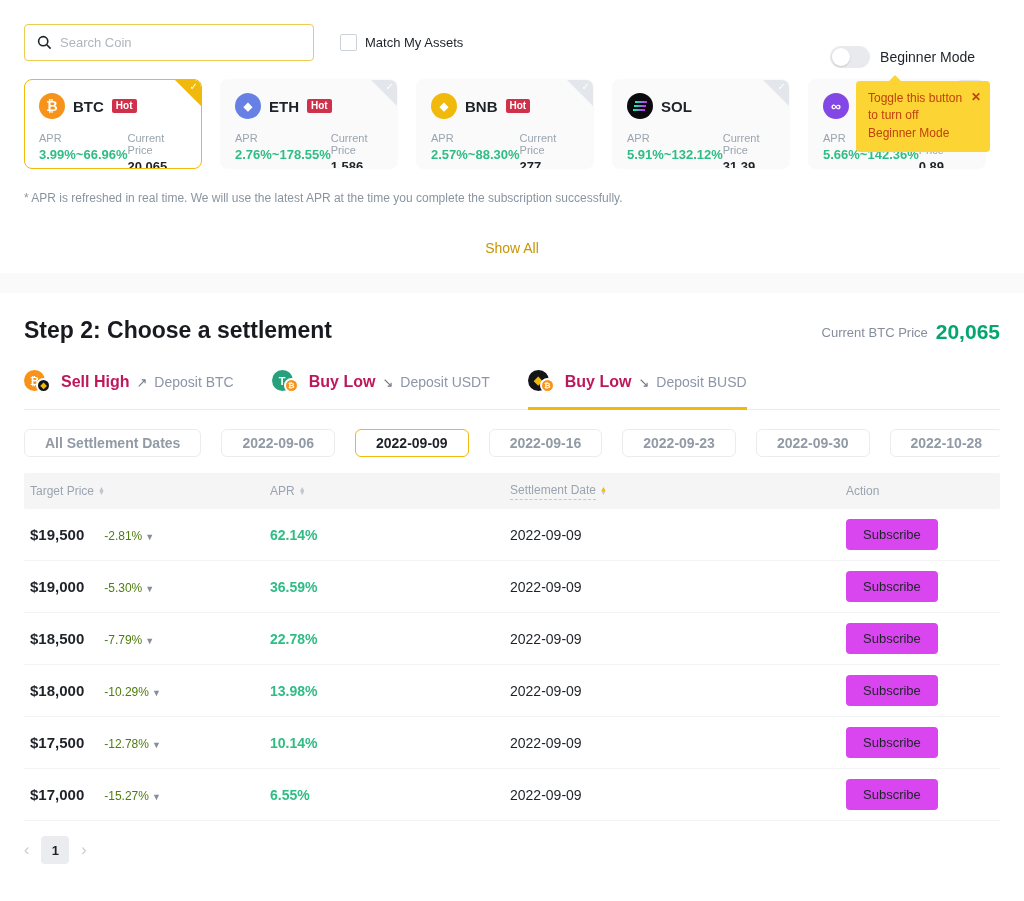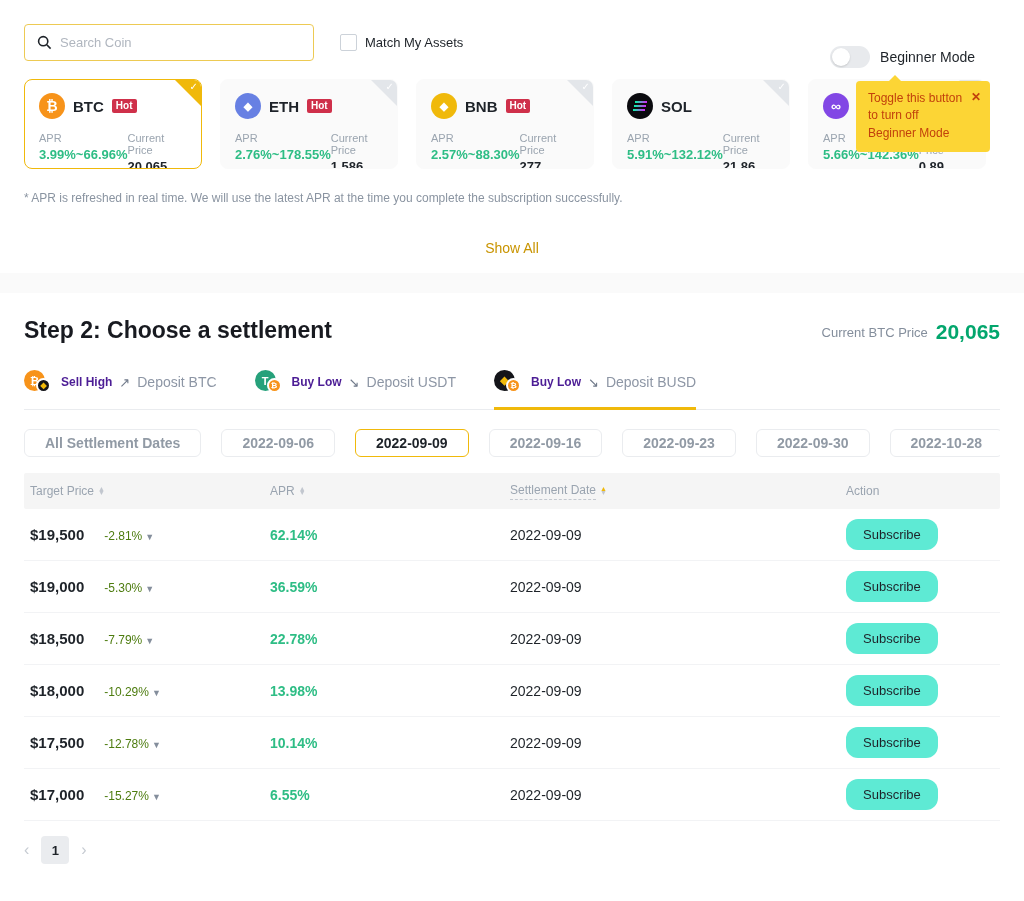--- a/index.html
+++ b/index.html
@@ -66,21 +66,21 @@
   .price-value { font-size:21px; font-weight:700; color:#03a66d; }
 
   .tabs { display:flex; gap:38px; margin-top:26px; border-bottom:1px solid #eaecef; }
   .tab { display:flex; align-items:center; gap:7px; padding-bottom:15px; position:relative; cursor:pointer; }
   .tab.active::after { content:""; position:absolute; left:0; right:0; bottom:-1px; height:3px; background:#f0b90b; }
   .pair-icon { position:relative; width:30px; height:24px; flex:0 0 auto; }
   .pair-icon .big { position:absolute; left:0; top:0; width:21px; height:21px; border-radius:50%;
     display:flex; align-items:center; justify-content:center; font-size:11px; font-weight:700; }
   .pair-icon .small { position:absolute; left:12px; top:8px; width:15px; height:15px; border-radius:50%;
     border:2px solid #fff; display:flex; align-items:center; justify-content:center; font-size:8px; font-weight:700; }
-  .tab-action { font-size:12px; font-weight:700; color:#4c1d95; }
+  .tab-action { font-size:16px; font-weight:700; color:#be185d; }
   .tab-arrow { font-size:13px; color:#707a8a; }
   .tab-deposit { font-size:14px; color:#8d96a5; }
 
   .date-row { display:flex; gap:20px; margin-top:19px; overflow:hidden; width:976px; }
   .date-btn { height:28px; border:1px solid #eaecef; border-radius:6px; background:#fff; padding:0 20px;
     font-size:14px; font-weight:700; color:#919aa5; display:flex; align-items:center; white-space:nowrap;
     cursor:pointer; flex:0 0 auto; font-family:"Liberation Sans", sans-serif; }
   .date-btn.selected { border-color:#f0b90b; color:#1e2329; }
 
   .table { margin-top:16px; }
@@ -90,21 +90,21 @@
   .th .label-dotted { border-bottom:1px dashed #c4c9d0; padding-bottom:2px; }
   .sort { display:flex; flex-direction:column; line-height:0.55; font-size:7px; color:#c2c7cf; }
   .sort .up.on { color:#f0b90b; }
   .trow { display:grid; grid-template-columns:240px 240px 336px 1fr; height:52px; align-items:center;
     border-bottom:1px solid #f2f3f5; }
   .td { padding-left:6px; font-size:14px; }
   .tp-price { font-size:15px; font-weight:700; color:#1e2329; }
   .tp-change { font-size:12px; color:#4d7c0f; margin-left:20px; }
   .tp-caret { font-size:9px; color:#848e9c; margin-left:3px; }
   .td-apr { color:#2ebd85; font-weight:700; }
-  .subscribe-btn { background:#5eead4; border:none; border-radius:12px; padding:8px 17px; font-size:13px;
+  .subscribe-btn { background:#d946ef; border:none; border-radius:4px; padding:8px 17px; font-size:13px;
     color:#1e2329; cursor:pointer; font-family:"Liberation Sans", sans-serif; font-weight:500; }
 
   .pagination { display:flex; align-items:center; gap:12px; margin-top:15px; }
   .pg-chevron { color:#c6cbd2; font-size:16px; cursor:pointer; }
   .pg-page { width:28px; height:28px; background:#eaecef; border-radius:4px; display:flex; align-items:center;
     justify-content:center; font-size:13px; font-weight:700; color:#1e2329; cursor:pointer; }
 </style>
 </head>
 <body>
 
@@ -212,21 +212,21 @@
         </div>
         <span class="coin-name">SOL</span>
       </div>
       <div class="card-body">
         <div class="metric">
             <span class="m-label">APR</span>
             <span class="m-value green">5.91%~132.12%</span>
           </div>
         <div class="metric">
             <span class="m-label">Current Price</span>
-            <span class="m-value">21.86</span>
+            <span class="m-value">31.39</span>
           </div>
       </div>
     </div>
 
     <div class="card">
       <div class="corner"></div>
       <span class="corner-check">✓</span>
       <div class="card-head">
         <div class="coin-icon" style="background:#8247e5">∞</div>
         <span class="coin-name">MATIC</span>

